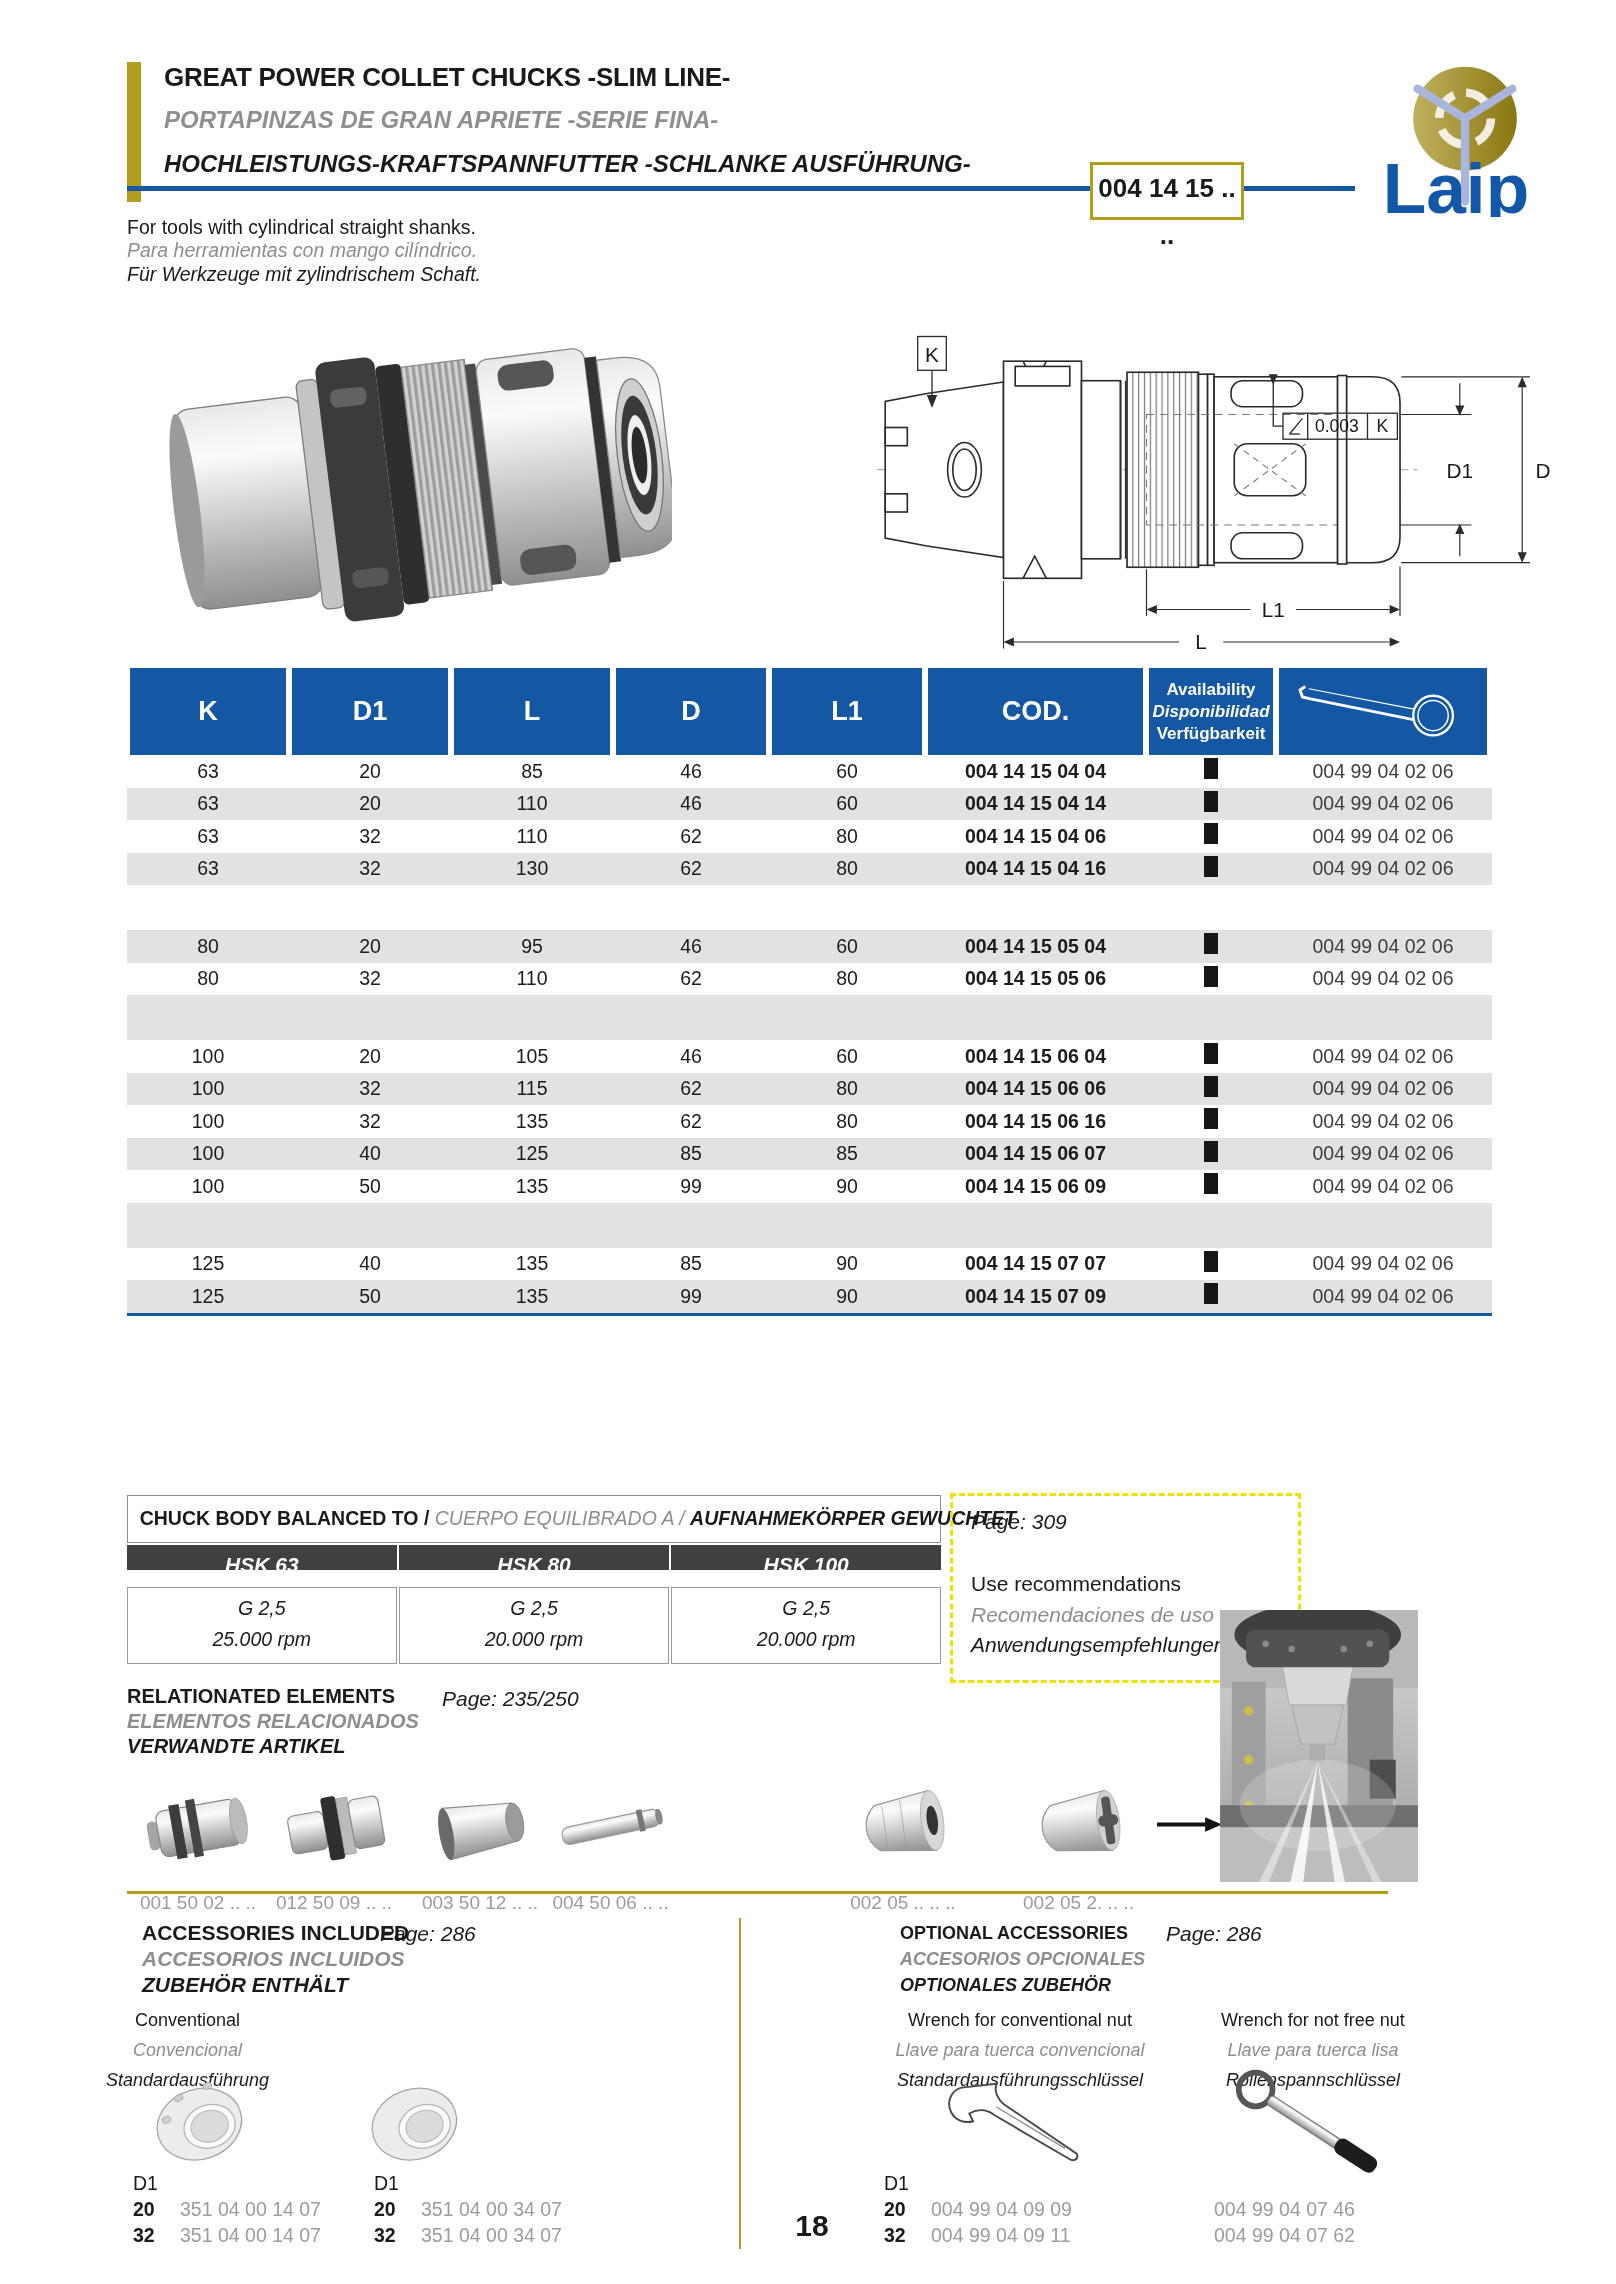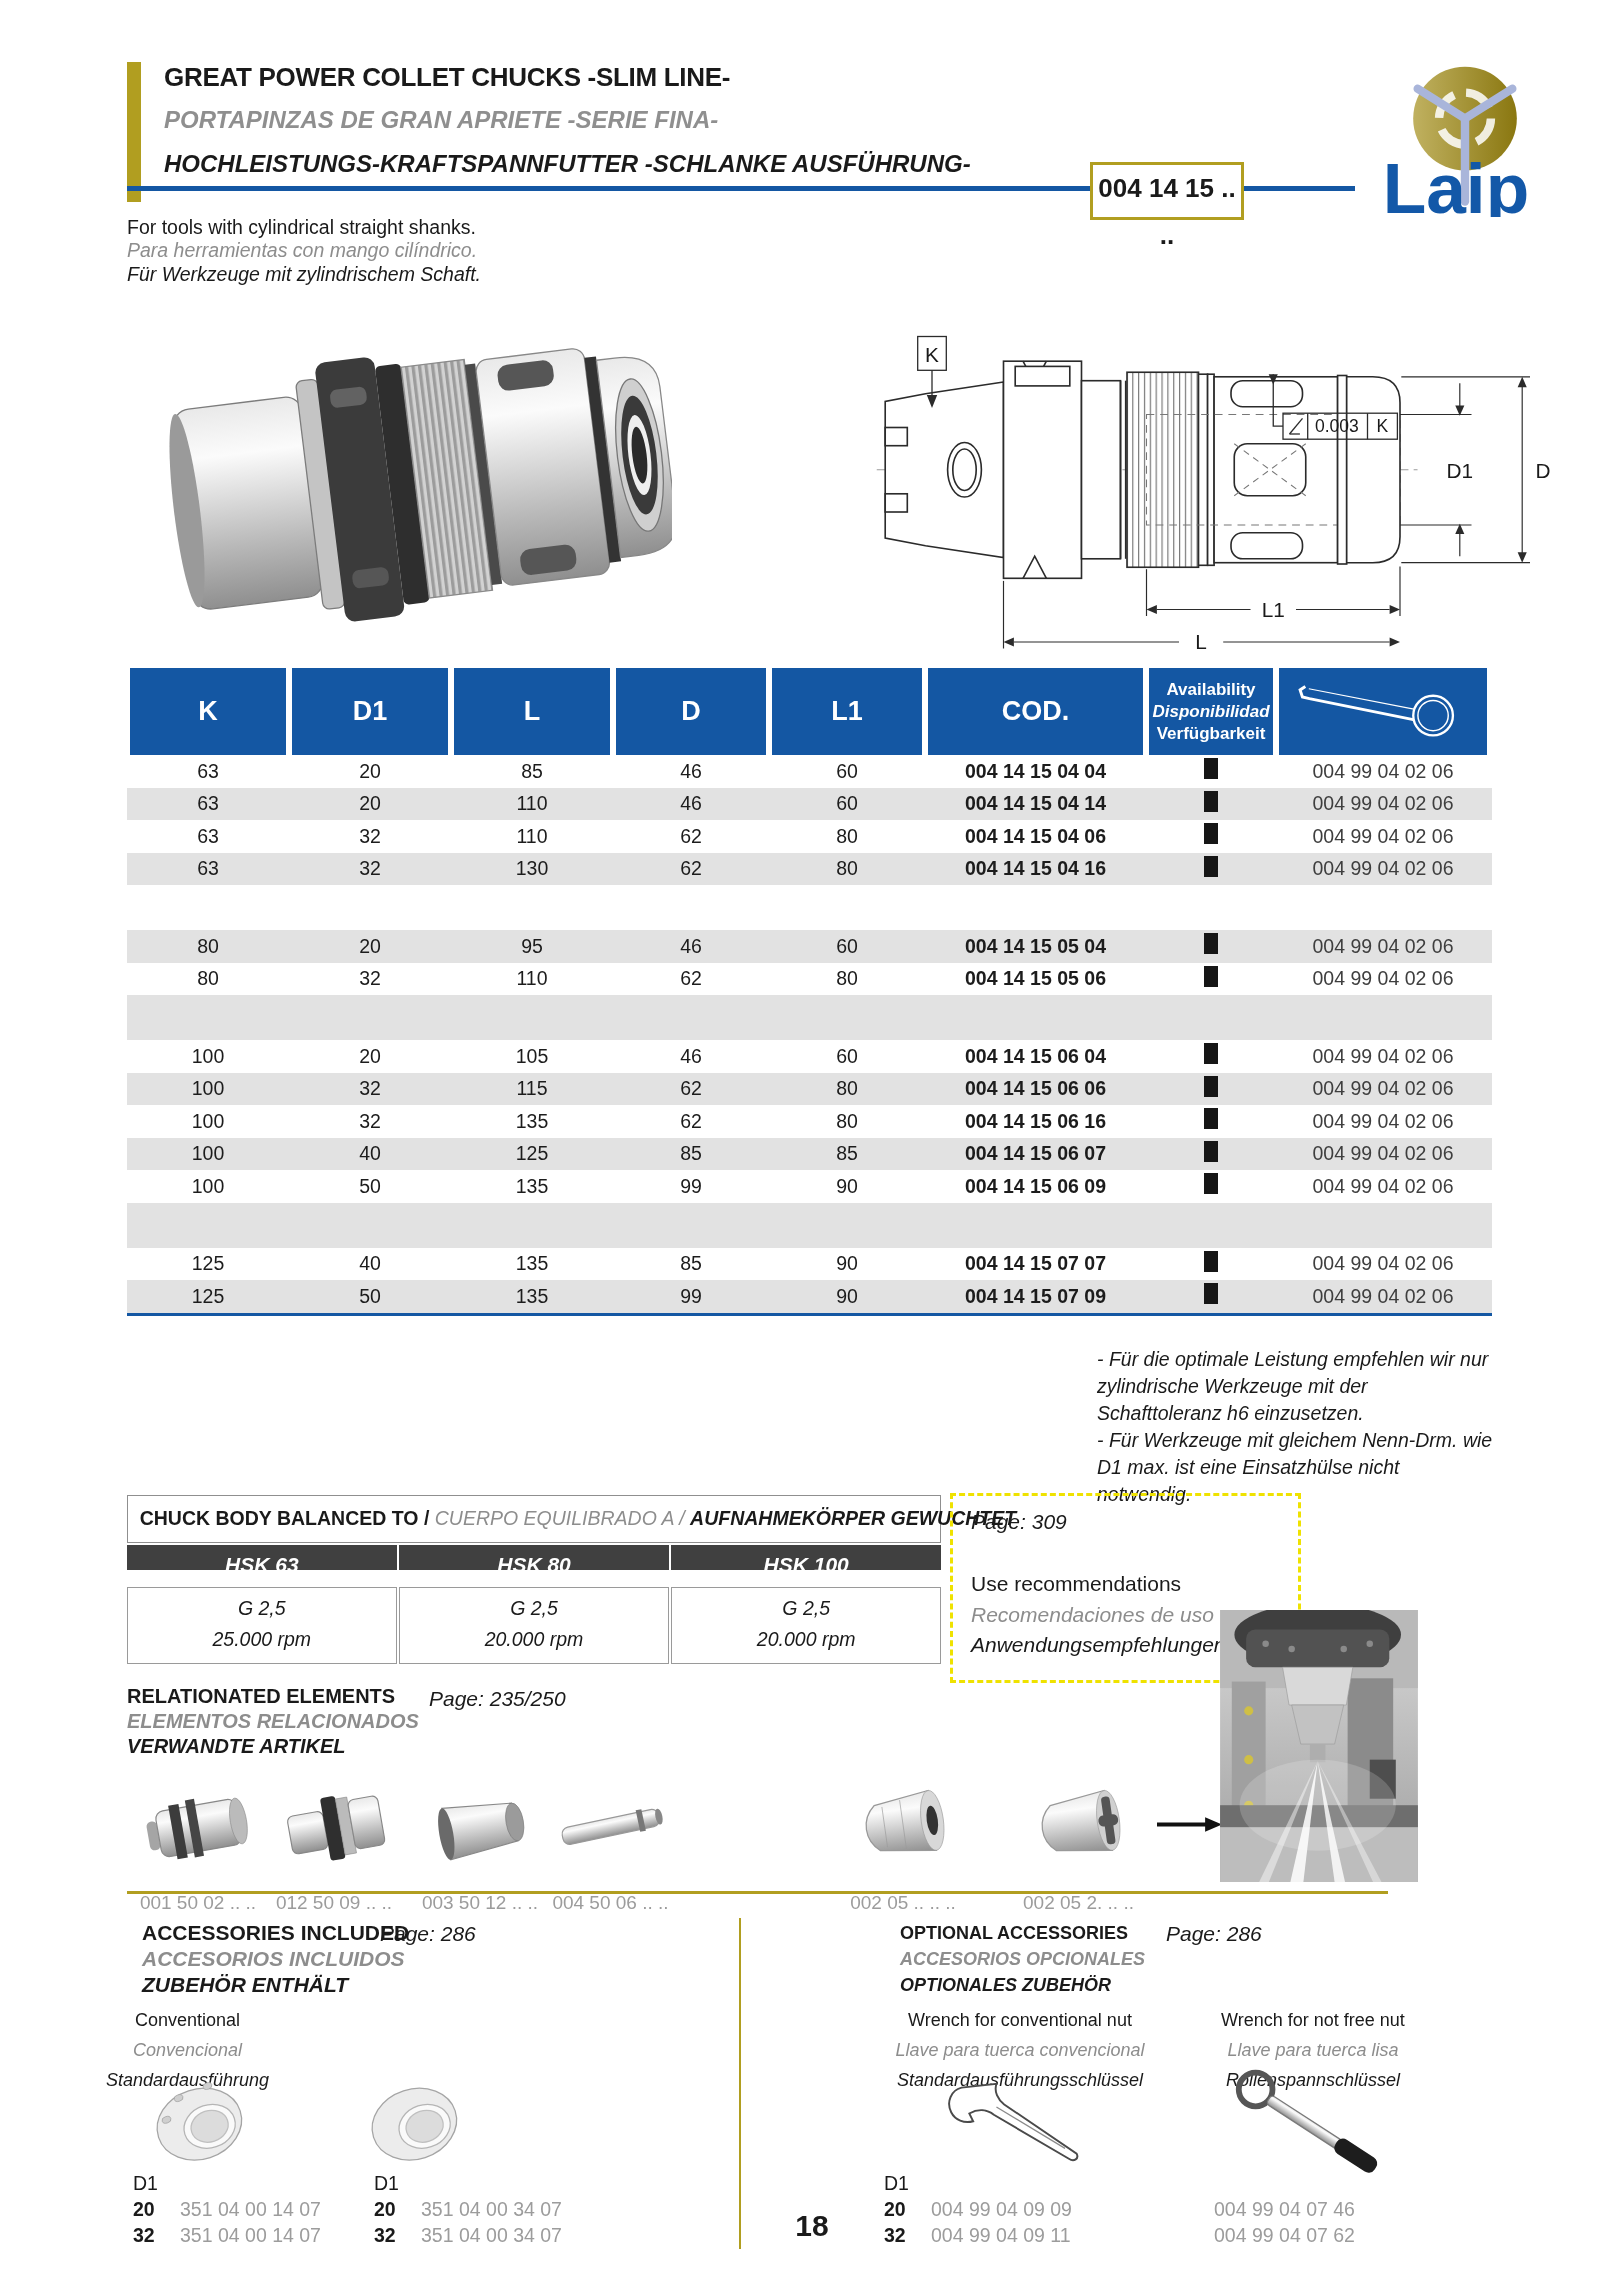--- a/index.html
+++ b/index.html
@@ -396,24 +396,20 @@
           <div class="tcell">99</div>
           <div class="tcell">90</div>
           <div class="tcell cod">004 14 15 07 09</div>
           <div class="tcell"><span class="avail-sq"></span></div>
           <div class="tcell wcod">004 99 04 02 06</div>
         </div>
       </div>
     <div class="spec-bottom"></div>
   </div>
 
-  <div class="abs note it" style="left:1097px;width:398px;">
-    <div>- Für die optimale Leistung empfehlen wir nur zylindrische Werkzeuge mit der Schafttoleranz h6 einzusetzen.</div>
-    <div>- Für Werkzeuge mit gleichem Nenn-Drm. wie D1 max. ist eine Einsatzhülse nicht notwendig.</div>
-  </div>
 
   <div class="abs bal-title">
     <span class="b">CHUCK BODY BALANCED TO /</span>
     <span class="it gray">CUERPO EQUILIBRADO A /</span>
     <span class="b it">AUFNAHMEKÖRPER GEWUCHTET</span>
   </div>
   <div class="abs bal-head">
     <div>HSK 63</div>
     <div>HSK 80</div>
     <div>HSK 100</div>
@@ -438,21 +434,21 @@
     <div class="rec1">Use recommendations</div>
     <div class="rec2">Recomendaciones de uso</div>
     <div class="rec3">Anwendungsempfehlungen</div>
   </div>
 
   <div class="abs sec-title" style="left:127px;top:1684px;">
     <div>RELATIONATED ELEMENTS</div>
     <div class="it gray">ELEMENTOS RELACIONADOS</div>
     <div class="it">VERWANDTE ARTIKEL</div>
   </div>
-  <div class="abs pageref" style="left:429px;top:1687px;">Page: 235/250</div>
+  <div class="abs pageref" style="left:442px;top:1687px;">Page: 235/250</div>
 
   <div class="abs rel-item" style="left:130px;width:136px;">
     <svg width="123" height="110" viewBox="0 0 200 190">
       <g transform="rotate(-10 100 95)">
         <rect x="12" y="70" width="18" height="50" rx="8" fill="#a5a5a5"></rect>
         <rect x="30" y="55" width="140" height="80" rx="14" fill="url(#met)" stroke="#888" stroke-width="2"></rect>
         <rect x="55" y="48" width="18" height="94" fill="#3c3c3c"></rect>
         <rect x="85" y="44" width="16" height="100" fill="#454545"></rect>
         <ellipse cx="170" cy="95" rx="14" ry="40" fill="#bbb" stroke="#888"></ellipse>
       </g>

